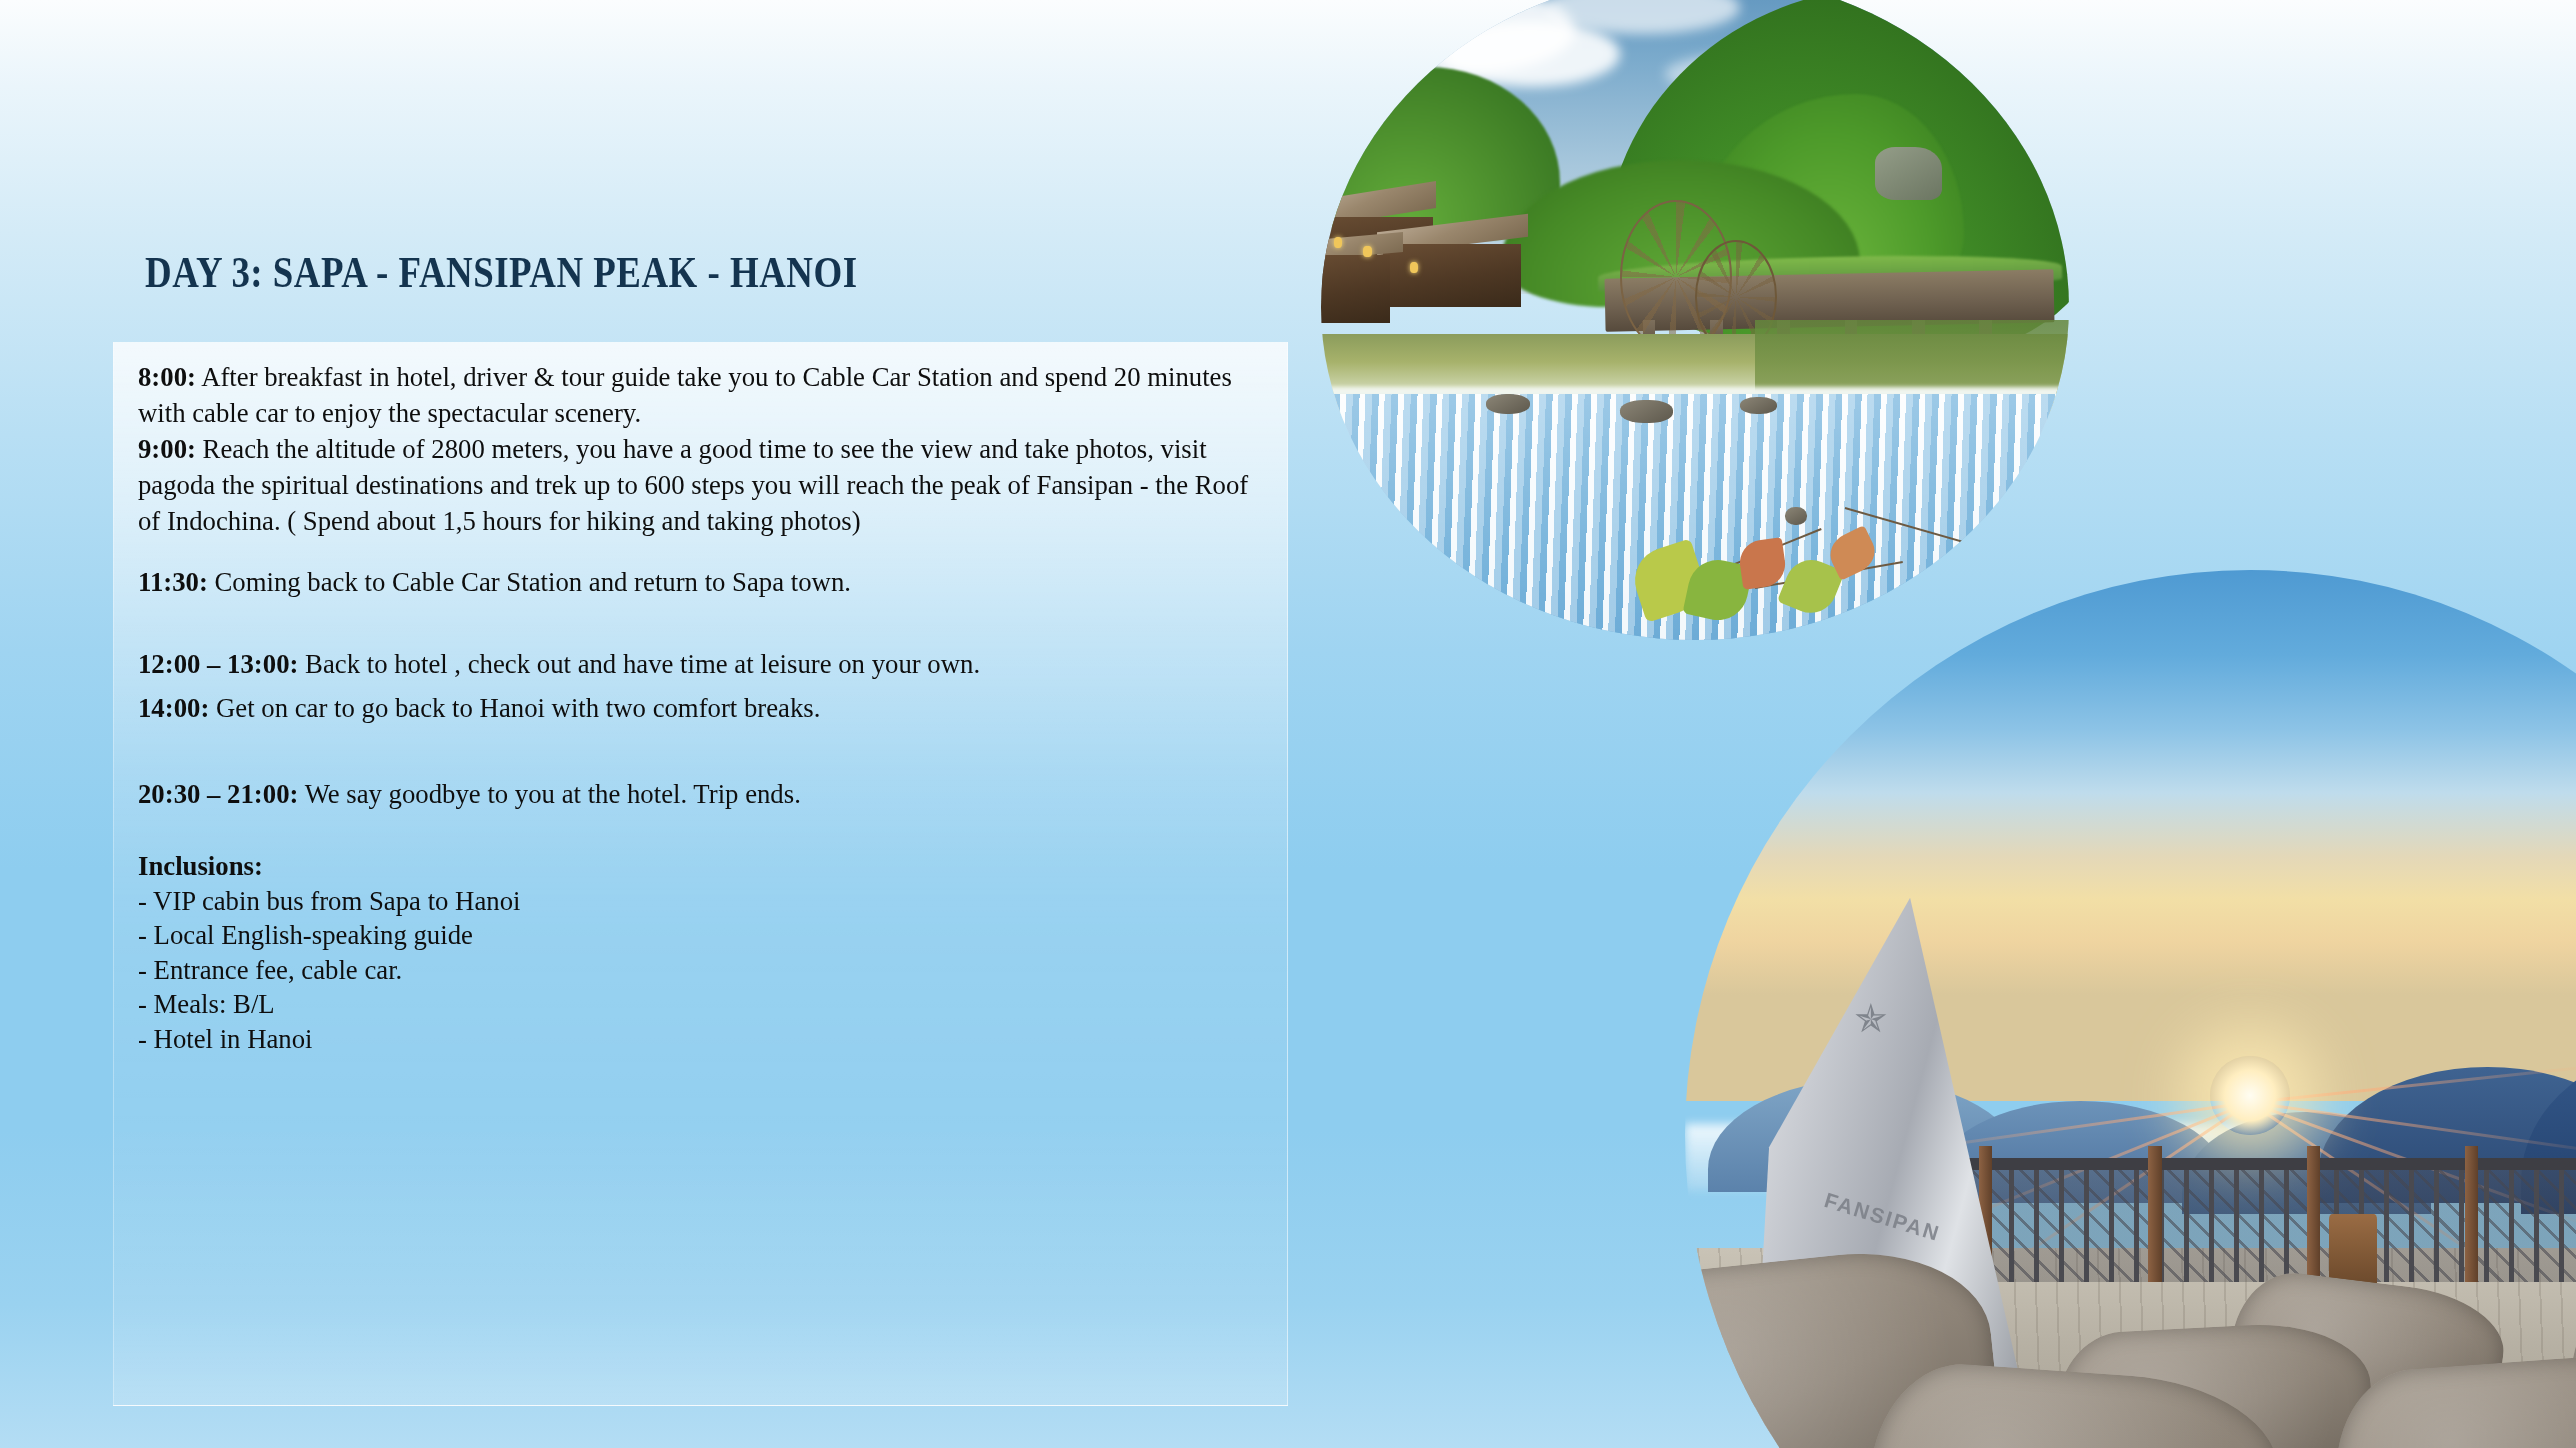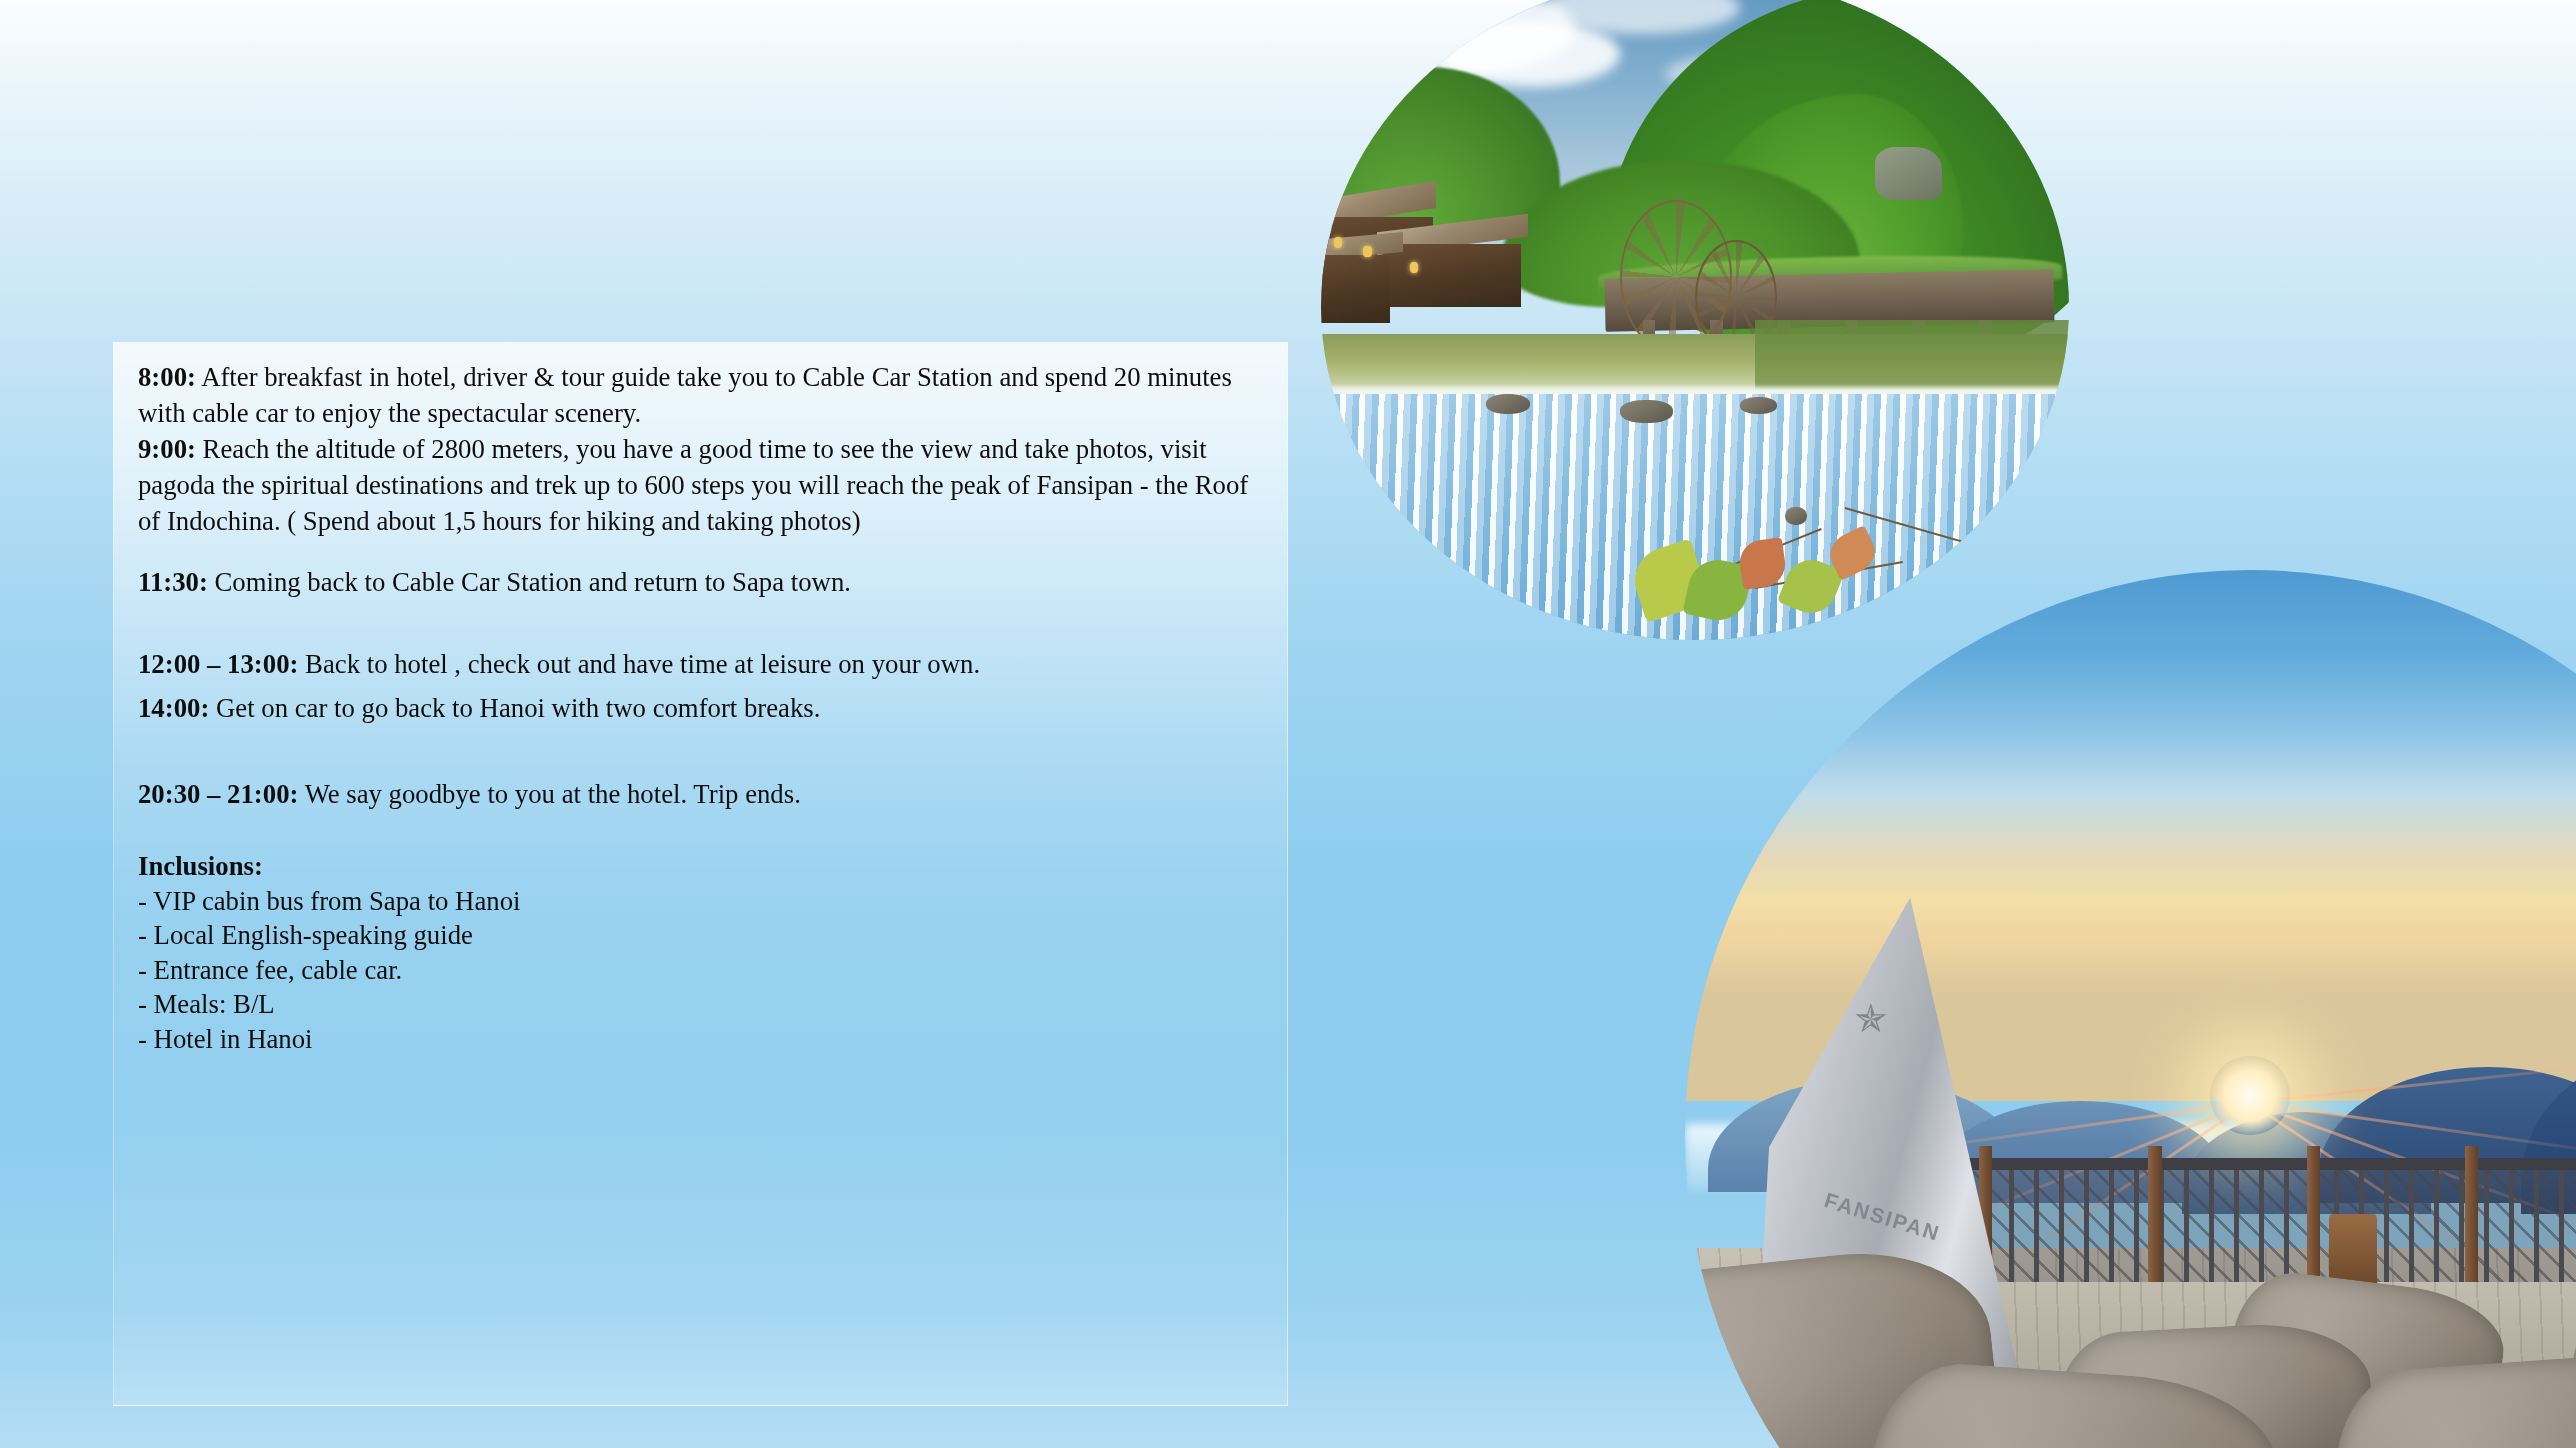--- a/index.html
+++ b/index.html
@@ -525,20 +525,23 @@
       <div class="fs-rock fs-k6"></div>
       <div class="fs-rock fs-k3"></div>
       <div class="fs-rock fs-k9"></div>
       <div class="fs-rock fs-k1"></div>
       <div class="fs-rock fs-k5"></div>
       <div class="fs-rock fs-k2"></div>
 
     </div>
   </div>
 
+  <div id="title-block">
+    <div id="slide-title">DAY 3: SAPA - FANSIPAN PEAK - HANOI</div>
+  </div>
 
   <div id="body-box">
 
     <div class="para"><b>8:00:</b><span> After breakfast in hotel, driver &amp; tour guide take you to Cable Car Station and spend 20 minutes with cable car to enjoy the spectacular scenery.</span></div>
 
     <div class="para"><b>9:00:</b><span> Reach the altitude of 2800 meters, you have a good time to see the view and take photos, visit pagoda the spiritual destinations and trek up to 600 steps you will reach the peak of Fansipan - the Roof of Indochina. ( Spend about 1,5 hours for hiking and taking photos)</span></div>
 
     <div class="gap-sm"></div>
 
     <div class="para"><b>11:30:</b><span> Coming back to Cable Car Station and return to Sapa town.</span></div>

